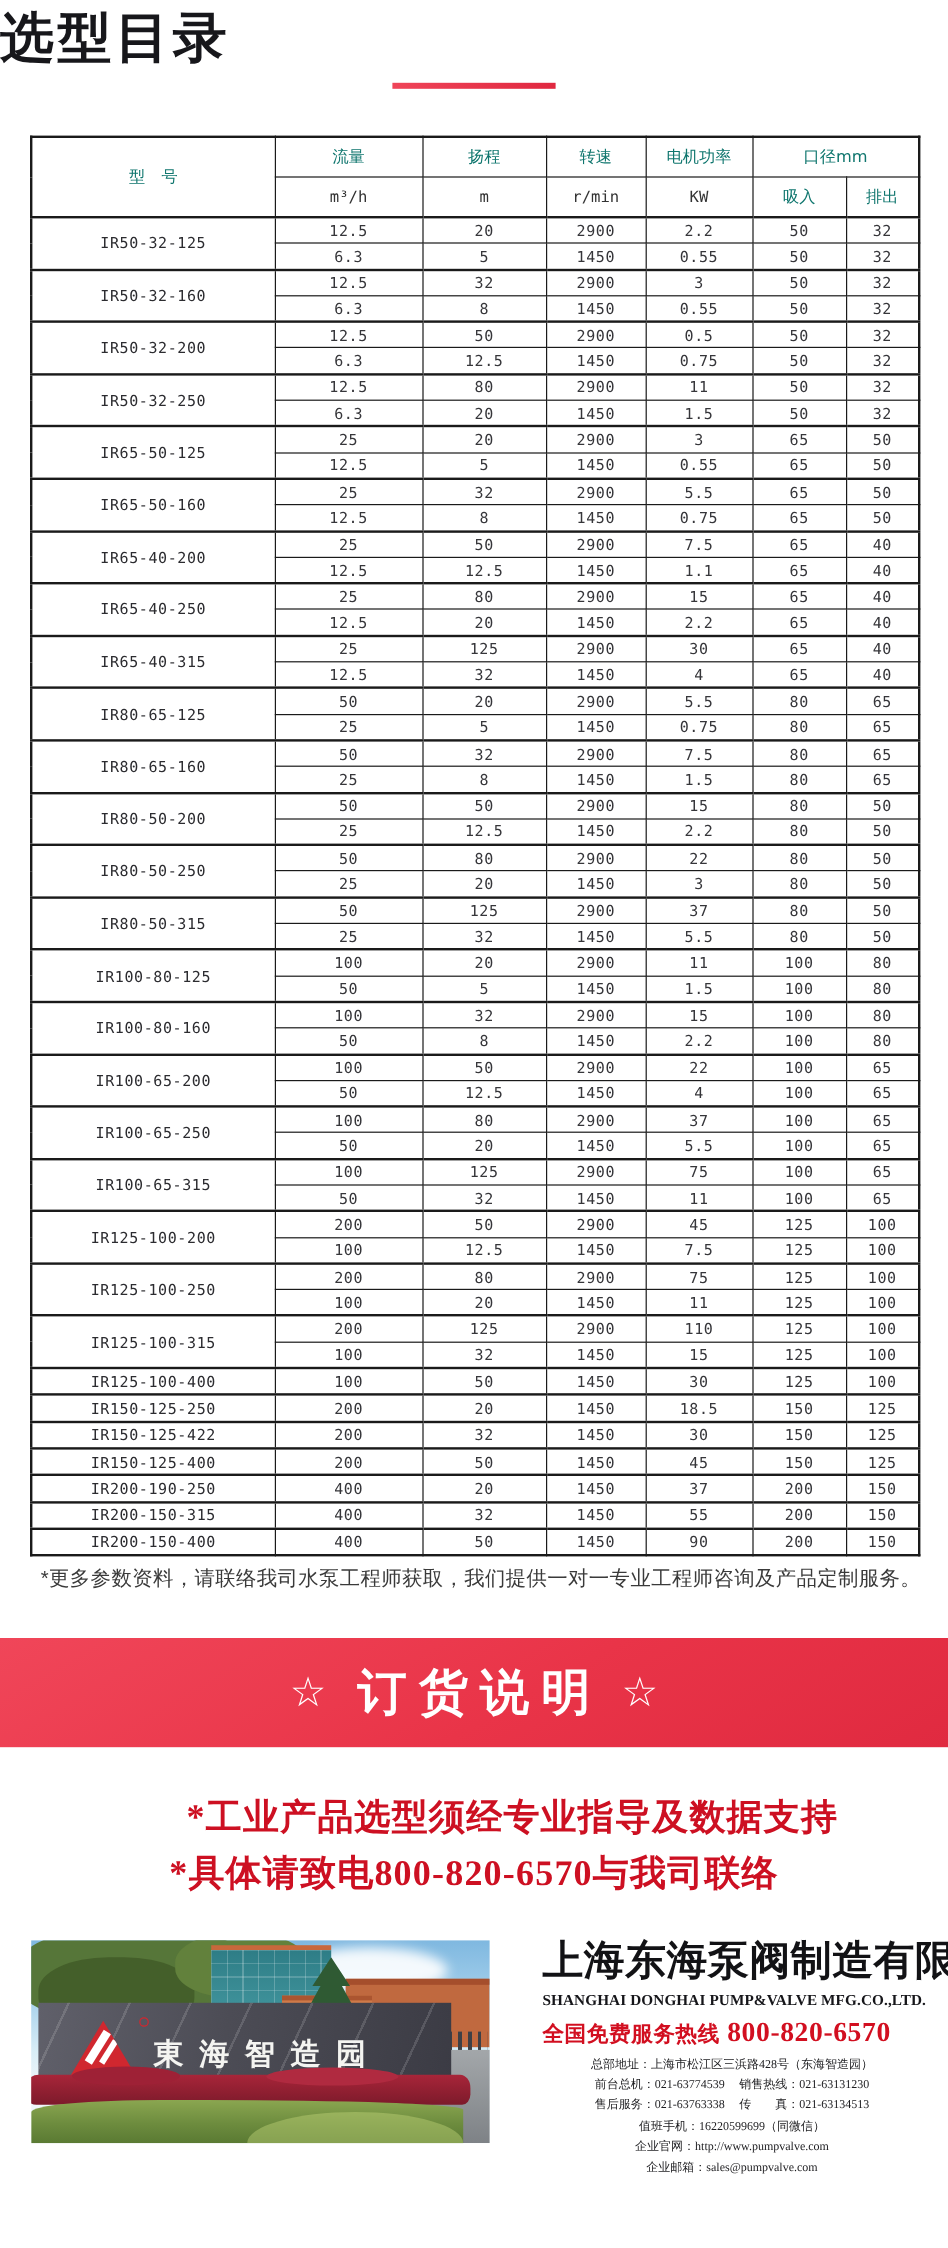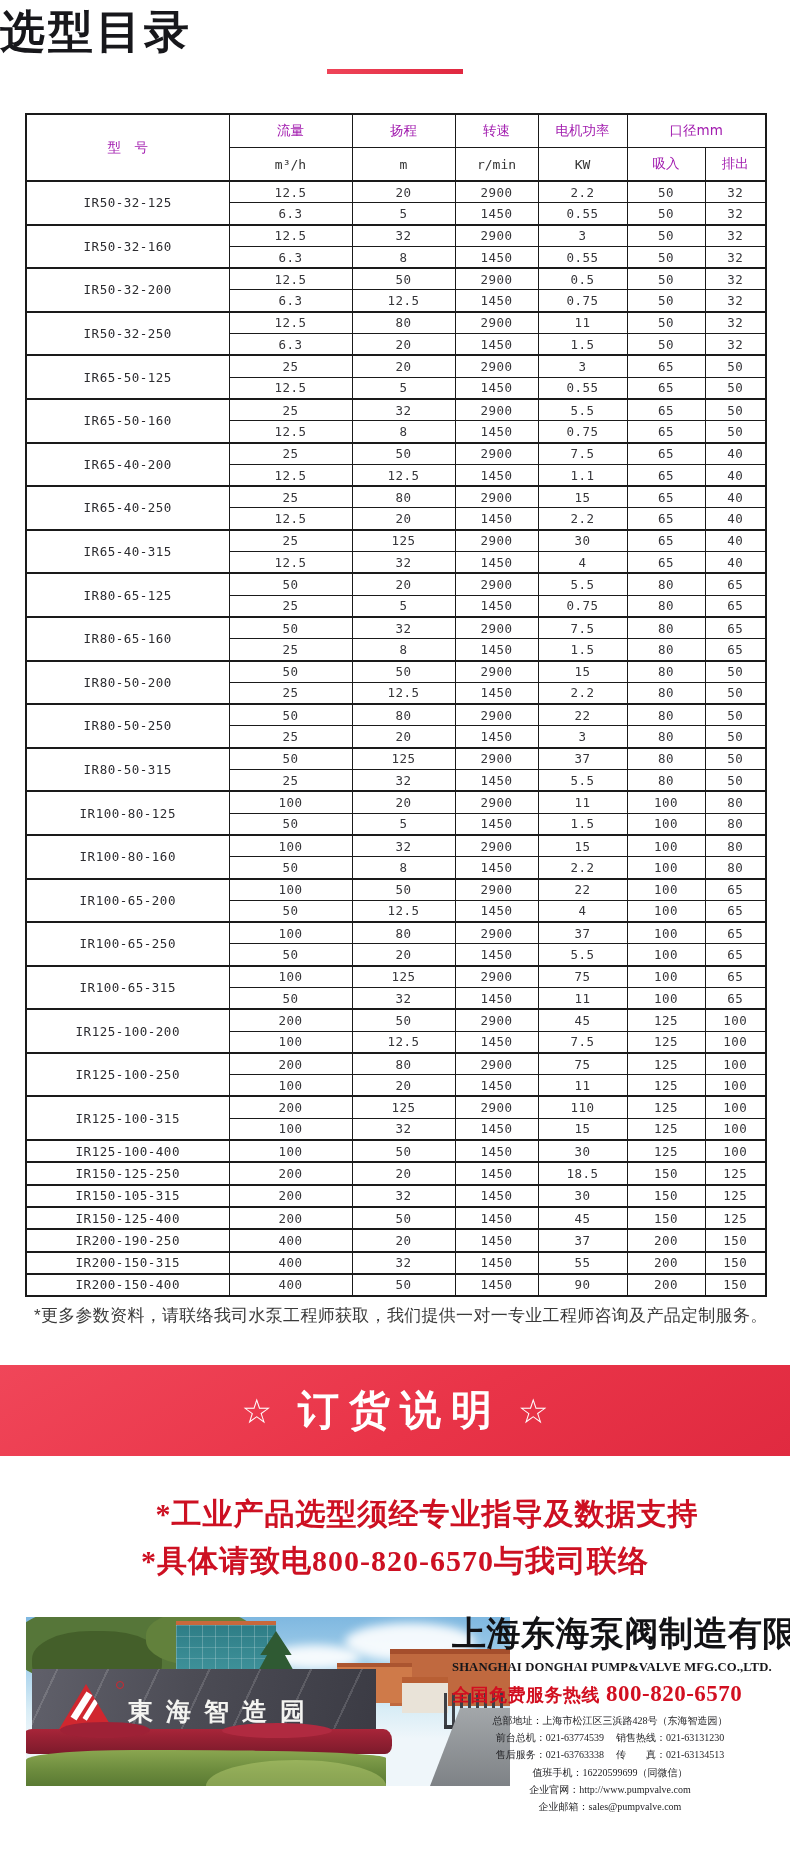--- a/index.html
+++ b/index.html
@@ -12,21 +12,21 @@
     font-family:"Liberation Sans",sans-serif;}
   .title-underline{position:absolute;top:69px;left:327px;width:136px;height:5px;
     background:linear-gradient(90deg,#ef4458,#e02840);}
 
   
   .table-wrap{position:absolute;left:25px;top:113px;width:740px;}
   table.sel{width:740px;border-collapse:collapse;table-layout:fixed;
     border:2px solid #1a1a1a;}
   table.sel th,table.sel td{border:1px solid #1a1a1a;text-align:center;vertical-align:middle;
     padding:0;overflow:hidden;white-space:nowrap;}
-  table.sel thead th{height:32px;font-size:13.5px;font-weight:500;color:#a21caf;
+  table.sel thead th{height:32px;font-size:13.5px;font-weight:500;color:#0f766e;
     font-family:"DejaVu Sans",sans-serif;}
   table.sel thead th.unit{font-family:"DejaVu Sans Mono",monospace;font-weight:400;font-size:13px;color:#333;}
   table.sel tbody td{height:20.3px;font-size:12.5px;color:#36363a;
     font-family:"DejaVu Sans Mono",monospace;letter-spacing:0.5px;}
   table.sel tbody td.model-cell{font-size:12.5px;color:#2c2c30;letter-spacing:0.5px;}
   table.sel tbody tr.group-start td{border-top:2px solid #1a1a1a;}
 
   
   .footnote{position:absolute;left:34px;top:1304px;margin:0;font-size:17px;color:#3a3a3a;
     letter-spacing:0.3px;text-align:center;}
@@ -40,22 +40,22 @@
     line-height:1;text-indent:10px;}
 
   
   .slogan{position:absolute;left:0;width:790px;margin:0;text-align:center;
     font-family:"Liberation Serif",serif;font-weight:900;font-size:30px;color:#cd1022;
     letter-spacing:1px;}
   .slogan.s1{top:1494px;}
   .slogan.s2{top:1541px;}
 
   
-  .photo{position:absolute;left:26px;top:1617px;width:484px;height:169px;overflow:hidden;
-    background:linear-gradient(180deg,#7fb8e0 0%,#a8d2ec 30%,#d9edf6 55%,#eff6fa 72%);}
+  .photo{position:absolute;left:26px;top:1617px;width:354px;height:169px;overflow:hidden;
+    background:linear-gradient(180deg,#7fb8e0 0%,#a8d2ec 30%,#d9edf6 55%,#eff6fa 72%);padding-left:28px;}
   .photo *{position:absolute;}
   .cloud{background:rgba(255,255,255,.9);border-radius:50%;filter:blur(5px);}
   .cloud.c1{right:35px;top:6px;width:130px;height:38px;}
   .cloud.c2{right:150px;top:28px;width:90px;height:24px;}
   .tree{border-radius:45%;}
   .tree.t1{left:-14px;top:-12px;width:200px;height:82px;background:#567639;}
   .tree.t2{left:6px;top:14px;width:130px;height:62px;background:#445f2a;}
   .tree.t3{left:120px;top:-6px;width:110px;height:54px;background:#62813c;}
   .glass{left:150px;top:4px;width:100px;height:80px;
     background:linear-gradient(180deg,#2e7d86,#4aa0a8 70%,#5fb0b4);
@@ -536,21 +536,21 @@
           <tr class="group-start">
             <td class="model-cell" rowspan="1">IR150-125-250</td>
             <td>200</td>
             <td>20</td>
             <td>1450</td>
             <td>18.5</td>
             <td>150</td>
             <td>125</td>
           </tr>
           <tr class="group-start">
-            <td class="model-cell" rowspan="1">IR150-105-315</td>
+            <td class="model-cell" rowspan="1">IR150-125-422</td>
             <td>200</td>
             <td>32</td>
             <td>1450</td>
             <td>30</td>
             <td>150</td>
             <td>125</td>
           </tr>
           <tr class="group-start">
             <td class="model-cell" rowspan="1">IR150-125-400</td>
             <td>200</td>

